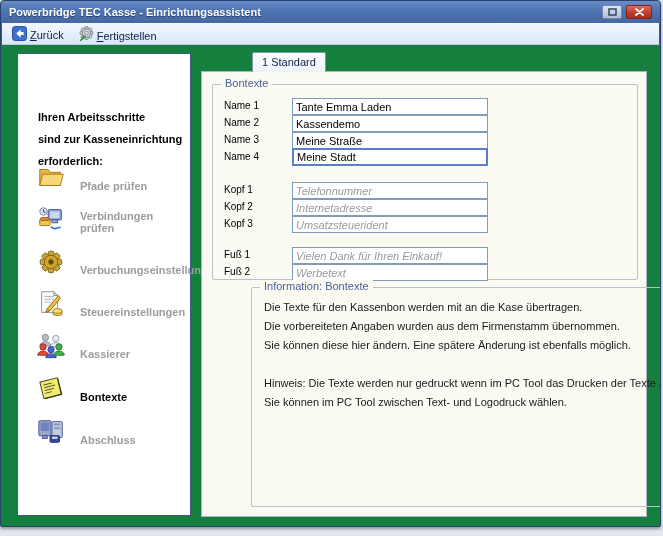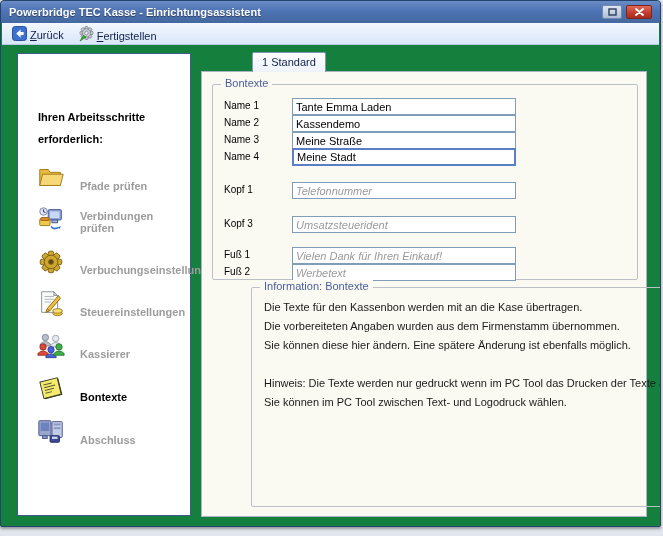--- a/index.html
+++ b/index.html
@@ -56,21 +56,21 @@
   }
   .gb-bontexte { top:12px; height:196px; }
   .gb-info { top:215px; height:220px;margin-left:39px; }
   .gb-title {
     position:absolute; top:-8px; left:8px; padding:0 4px; background:#faf9f2;
     font-size:11px; color:#4a5f9a;
   }
   .frow { position:absolute; }
   .frow .flabel { position:absolute; left:22px; top:2px; font-size:10px; color:#000; }
   .frow input {
-    position:absolute; left:90px; top:0; width:224px; height:17px;
+    position:absolute; left:90px; top:0; width:196px; height:17px;
     border:1px solid #7f9db9; background:#fff; font-family:"Liberation Sans",sans-serif;
     font-size:11px; padding:0 3px; color:#000;
   }
   .frow input::placeholder { color:#9a9a9a; font-style:italic; opacity:1; }
   .frow input.focused { border:2px solid #5b7fc4; height:18px; top:-1px; }
   .info-lines { position:absolute; left:12px; top:10px; right:8px; }
   .info-lines p { font-size:11px; color:#1a1a1a; line-height:19px; min-height:19px; white-space:nowrap; }
 </style>
 </head>
 <body>
@@ -113,20 +113,21 @@
         </g>
         <path d="M2 15 L8 11 L5.5 9.5 Z" fill="#3fae3f" stroke="#1d7a1d" stroke-width="0.7"></path>
       </svg>
       <span><u>F</u><span>ertigstellen</span></span>
     </span>
   </div>
 
   <div class="sidebar">
     <div class="sidebar-heading">
       <div>Ihren Arbeitsschritte</div>
+      <div>sind zur Kasseneinrichtung</div>
       <div>erforderlich:</div>
     </div>
 
     <div class="step" style="top:104px">
       <svg viewBox="0 0 32 32">
         <path d="M4 8 h9 l2 3 h11 v14 H4 Z" fill="#e8b93e" stroke="#a3791a"></path>
         <path d="M7 13 h22 l-3 12 H4 Z" fill="#f7d878" stroke="#a3791a"></path>
       </svg>
       <span class="lbl">Pfade prüfen</span>
     </div>
@@ -241,20 +242,24 @@
     </div>
     <div class="frow" style="top:77px;left:0;right:0;height:17px">
       <span class="flabel">Name 4</span>
       <input class="focused" value="Meine Stadt" style="">
     </div>
 
     <div class="frow" style="top:110px;left:0;right:0;height:17px">
       <span class="flabel">Kopf 1</span>
       <input placeholder="Telefonnummer" style="">
     </div>
+    <div class="frow" style="top:127px;left:0;right:0;height:17px">
+      <span class="flabel">Kopf 2</span>
+      <input placeholder="Internetadresse" style="">
+    </div>
     <div class="frow" style="top:144px;left:0;right:0;height:17px">
       <span class="flabel">Kopf 3</span>
       <input placeholder="Umsatzsteuerident" style="">
     </div>
 
     <div class="frow" style="top:175px;left:0;right:0;height:17px">
       <span class="flabel">Fuß 1</span>
       <input placeholder="Vielen Dank für Ihren Einkauf!" style="">
     </div>
     <div class="frow" style="top:192px;left:0;right:0;height:17px">

